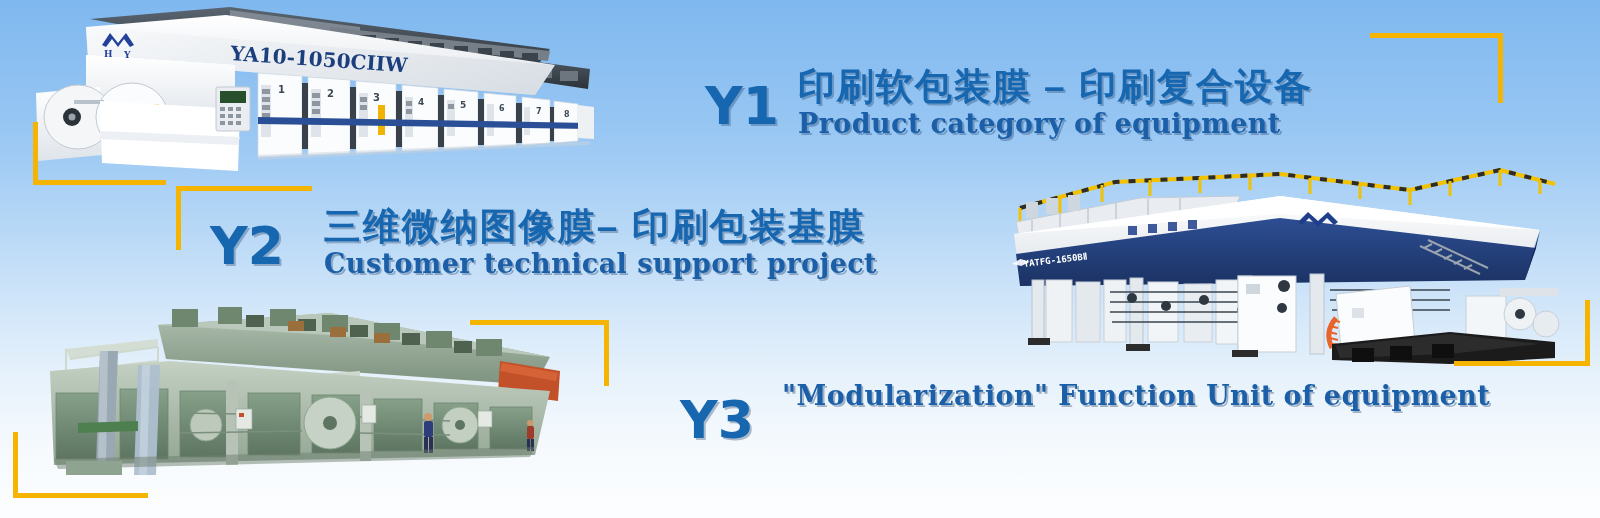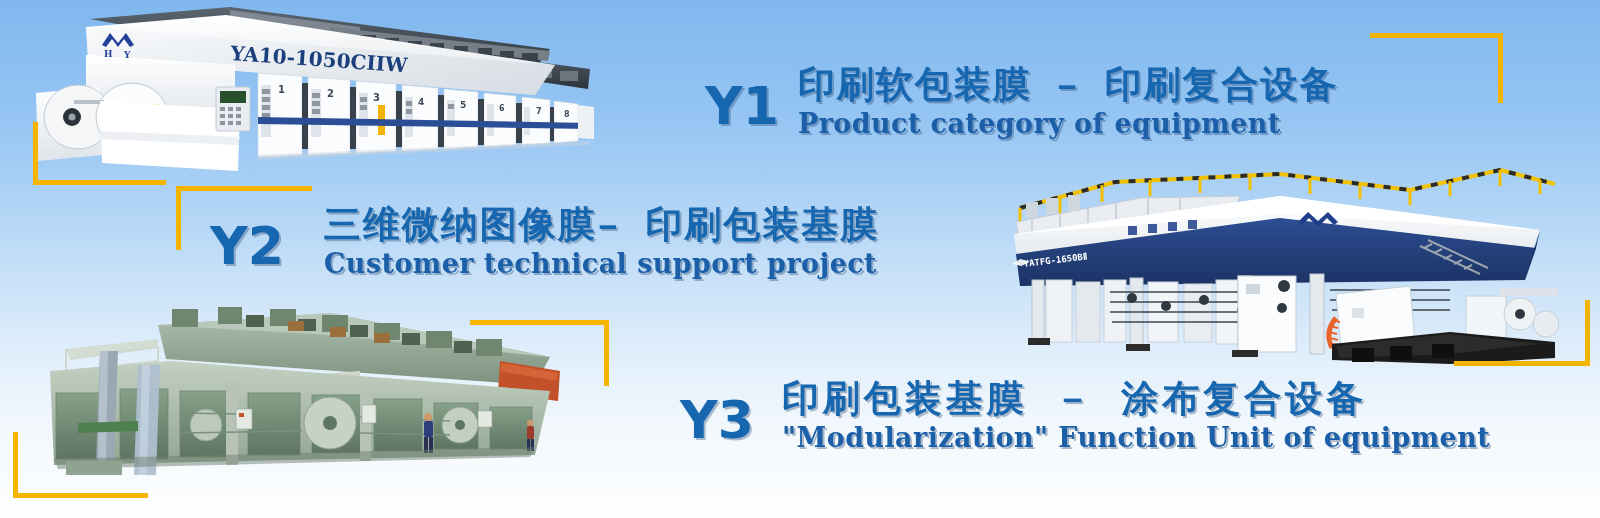--- a/index.html
+++ b/index.html
@@ -39,21 +39,21 @@
   }
   .lines{display:flex;flex-direction:column;}
   .cn{
     color:#1767b0;
     font-weight:bold;
     font-size:37px;
     line-height:42px;
     letter-spacing:2px;
     white-space:nowrap;
     text-shadow:2px 2px 0 rgba(40,70,110,0.35);
-    font-family:Liberation Mono, monospace;
+    font-family:Liberation Sans, sans-serif;
   }
   .en{
     color:#1b5fa8;
     font-weight:bold;
     font-size:28px;
     line-height:32px;
     white-space:nowrap;
     letter-spacing:0.5px;
     text-shadow:2px 2px 0 rgba(40,70,110,0.38);
     font-family:"DejaVu Serif", serif;
@@ -561,18 +561,17 @@
     <div class="ycode">Y2</div>
     <div class="lines">
       <div class="cn">三维微纳图像膜– 印刷包装基膜</div>
       <div class="en">Customer technical support project</div>
     </div>
   </div>
 
   <div class="txtgroup" id="g3">
     <div class="ycode">Y3</div>
     <div class="lines">
-      <div class="cn">印刷包装基膜 －  涂布复合设备</div>
       <div class="en">"Modularization" Function Unit of equipment</div>
     </div>
   </div>
 
 </div>
 
 </body></html>

